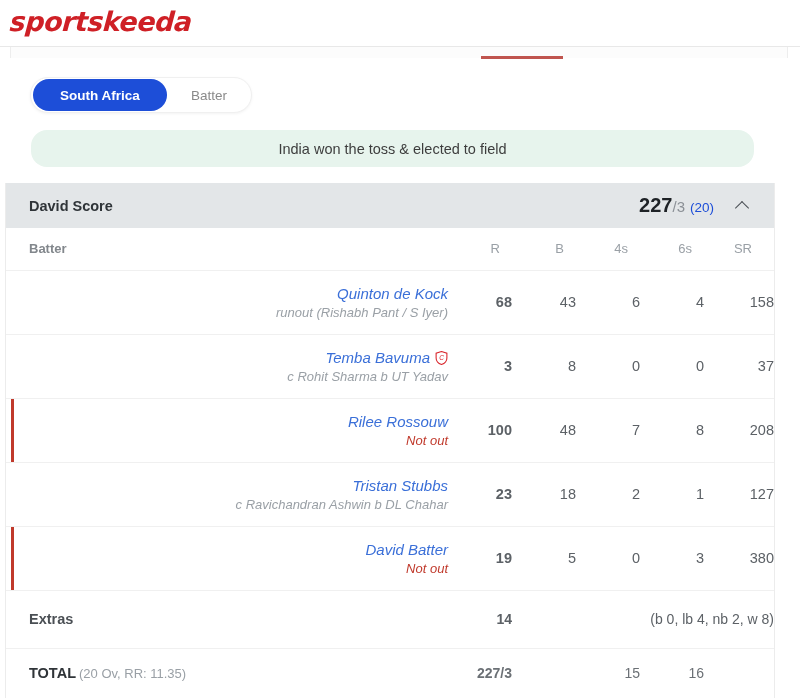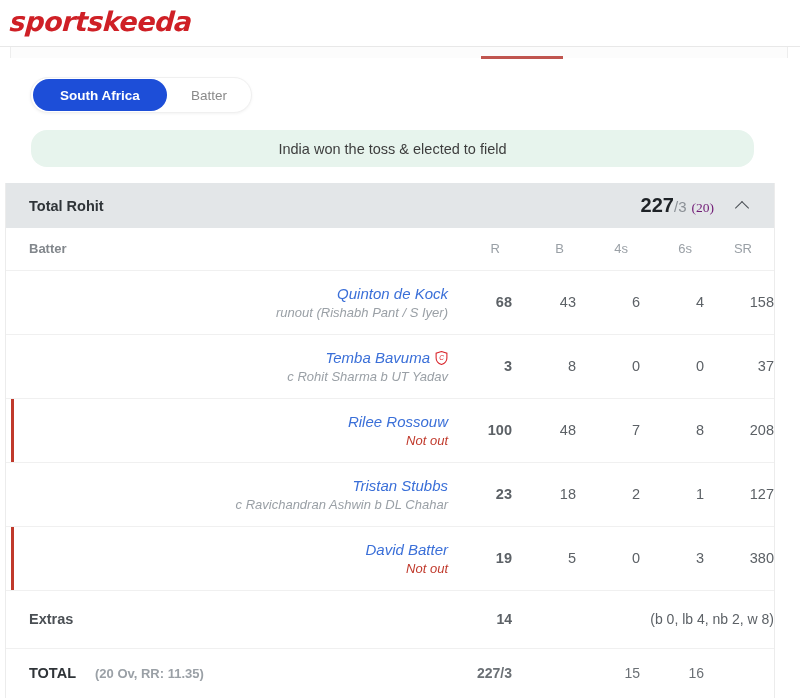--- a/index.html
+++ b/index.html
@@ -91,21 +91,21 @@
     flex: 1;
   }
   .total-score-value {
     font-size: 14px; color: #8b9096;
     display: flex; align-items: baseline; gap: 0;
   }
   .total-score-runs {
     font-size: 20px; font-weight: 700; color: #1e2226;
   }
   .total-score-wkts { font-size: 15px; color: #8b9096; }
-  .total-score-overs { font-size: 13.5px; color: #701a75; margin-left: 5px; font-family: Liberation Serif, serif; }
+  .total-score-overs { font-size: 13.5px; color: #1d4ed8; margin-left: 5px; }
   .chevron-up {
     margin-left: 22px; width: 16px; height: 16px; position: relative;
     cursor: pointer; align-self: center;
   }
   .chevron-up::before {
     content: ""; position: absolute; left: 1px; top: 5px;
     width: 9px; height: 9px;
     border-left: 1.8px solid #4a4f54; border-top: 1.8px solid #4a4f54;
     transform: rotate(45deg);
   }
@@ -176,21 +176,21 @@
     font-size: 13.5px; color: #9aa0a6;
   }
   .total-row td {
     height: 50px; vertical-align: middle; text-align: right;
     font-size: 14px; color: #6b7075;
   }
   .total-row td.total-label {
     text-align: left; padding-left: 23px;
     font-size: 14.5px; font-weight: 700; color: #2f3438;
   }
-  .total-sub { font-size: 13px; font-weight: 700; color: #9aa0a6; margin-left: 19px; }
+  .total-sub { font-size: 13px; font-weight: 400; color: #9aa0a6; margin-left: 3px; }
   .total-value {
     font-size: 15px; font-weight: 700; color: #1e2226; padding-right: 12px;
   }
 </style>
 </head>
 <body>
 
 <div class="site-header">
   <div class="brand-logo">sportskeeda</div>
 </div>
@@ -203,21 +203,21 @@
   <div class="team-pill inactive">Batter</div>
 </div>
 
 <div class="toss-banner">
   <span>India won the toss &amp; elected to field</span>
 </div>
 
 <div class="scorecard">
 
   <div class="total-score-bar">
-    <div class="total-score-label">Total Rohit</div>
+    <div class="total-score-label">David Score</div>
     <div class="total-score-value">
       <span class="total-score-runs">227</span>
       <span class="total-score-wkts">/3</span>
       <span class="total-score-overs">(20)</span>
     </div>
     <div class="chevron-up"></div>
   </div>
 
   <table class="sc-table">
     <thead>

